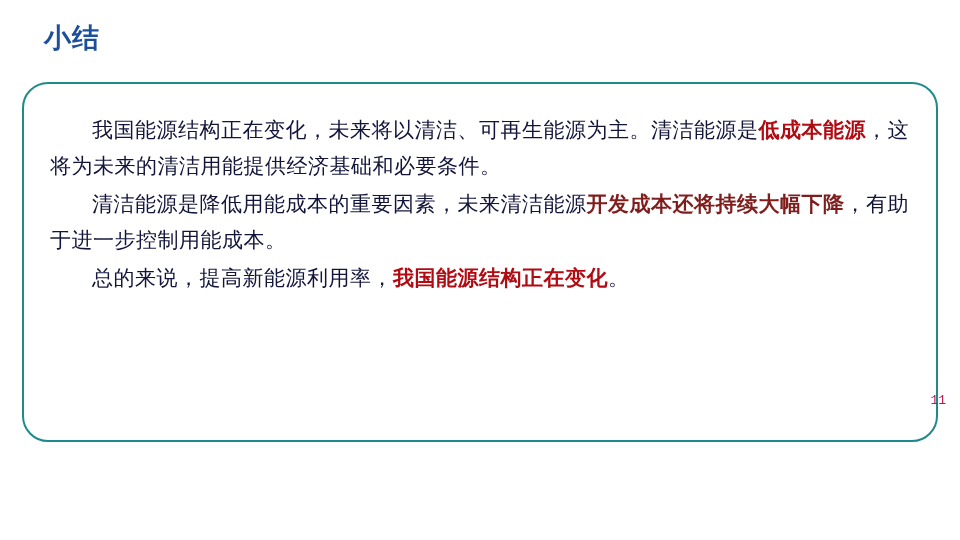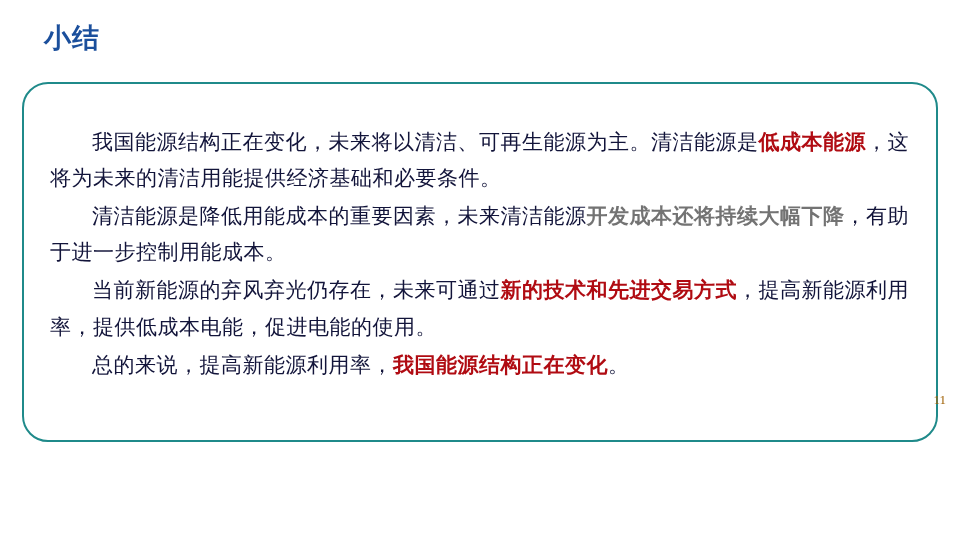--- a/index.html
+++ b/index.html
@@ -32,53 +32,52 @@
   .content-box {
     position: absolute;
     left: 22px;
     top: 82px;
     width: 916px;
     height: 360px;
     box-sizing: border-box;
     border: 2px solid #1f8a8a;
     border-radius: 26px;
     background: #ffffff;
-    padding: 40px 26px 10px 26px;
+    padding: 28px 26px 10px 26px;
   }
   .para {
     font-size: 21px;
     line-height: 1.72;
     color: #12143a;
     text-indent: 2em;
     margin: 0 0 2px 0;
     font-family: "Liberation Sans", sans-serif;
     letter-spacing: 0.5px;
   }
   .hl {
     color: #b00b12;
     font-weight: bold;
   }
   .page-number {
     position: absolute;
     right: 14px;
     bottom: 8px;
     font-size: 13px;
-    color: #a16207;
-    font-family: Liberation Serif, serif;
+    color: #be185d;
+    font-family: Liberation Mono, monospace;
   }
 </style>
 </head>
 <body>
 
 <div class="slide">
 
   <div class="slide-title" style="color: rgb(27, 79, 156);">小结</div>
 
   <div class="content-box" style="border-color: rgb(31, 138, 138);">
     <p class="para"><span>我国能源结构正在变化，未来将以清洁、可再生能源为主。清洁能源是</span><span class="hl" style="color: rgb(176, 11, 18);">低成本能源</span><span>，这将为未来的清洁用能提供经济基础和必要条件。</span></p>
-    <p class="para"><span>清洁能源是降低用能成本的重要因素，未来清洁能源</span><span class="hl" style="color: #737373;">开发成本还将持续大幅下降</span><span>，有助于进一步控制用能成本。</span></p>
-    <p class="para"><span>当前新能源的弃风弃光仍存在，未来可通过</span><span class="hl" style="color: rgb(176, 11, 18);">新的技术和先进交易方式</span><span>，提高新能源利用率，提供低成本电能，促进电能的使用。</span></p>
+    <p class="para"><span>清洁能源是降低用能成本的重要因素，未来清洁能源</span><span class="hl" style="color: #7f1d1d;">开发成本还将持续大幅下降</span><span>，有助于进一步控制用能成本。</span></p>
     <p class="para"><span>总的来说，提高新能源利用率，</span><span class="hl" style="color: rgb(176, 11, 18);">我国能源结构正在变化</span><span>。</span></p>
   </div>
 
   <div class="page-number">11</div>
 
 </div>
 
 </body></html>

